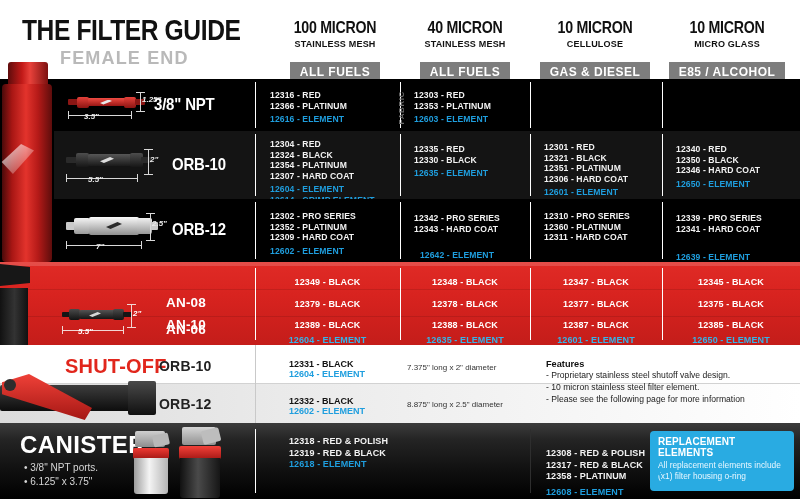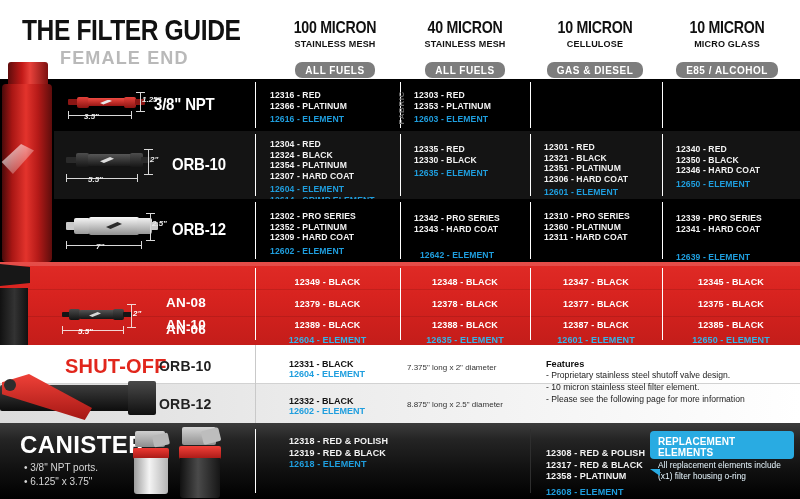--- a/index.html
+++ b/index.html
@@ -17,21 +17,21 @@
     letter-spacing:-.5px;transform:scaleX(.82);transform-origin:left center;font-stretch:condensed;}
   .subtitle{left:60px;top:47px;font-size:19px;font-weight:bold;color:#b9b9b9;
     letter-spacing:1.2px;transform:scaleX(.95);transform-origin:left center;}
 
   .colhead{top:18px;width:130px;text-align:center;}
   .colhead .m{font-size:16.5px;font-weight:bold;color:#111;letter-spacing:-.3px;
      transform:scaleX(.86);transform-origin:center;white-space:nowrap;}
   .colhead .s{font-size:9.6px;font-weight:bold;color:#111;letter-spacing:.2px;margin-top:1px;
      transform:scaleX(.94);transform-origin:center;white-space:nowrap;}
   .fuelpill{display:inline-block;margin-top:13px;background:#7d7d7d;color:#fff;
-     font-size:10px;font-weight:bold;letter-spacing:.5px;padding:2.5px 10px 2.5px;white-space:nowrap;border-radius:7px;}
+     font-size:12px;font-weight:bold;letter-spacing:.5px;padding:2.5px 10px 2.5px;white-space:nowrap;}
 
   
   .blackband{left:0;top:79px;width:800px;height:183px;background:#000;}
   .vdiv{background:#ffffff;width:1px;}
 
   .rowlabel{font-size:17px;font-weight:bold;color:#fff;letter-spacing:-.2px;
      transform:scaleX(.88);transform-origin:left center;white-space:nowrap;}
 
   
   .dimline{background:#d8d8d8;}
@@ -396,20 +396,20 @@
 
     <div class="abs" style="left:530px;top:6px;width:1px;height:64px;background:#2e2e2e;"></div>
 
     <div class="abs cellnums" style="left:546px;top:25px;font-size:9px;line-height:11.5px;">
       <div class="nowrap">12308 - RED &amp; POLISH</div>
       <div class="nowrap">12317 - RED &amp; BLACK</div>
       <div class="nowrap">12358 - PLATINUM</div>
       <div class="nowrap el" style="margin-top:4px;">12608 - ELEMENT</div>
     </div>
 
-    <div class="abs callout" style="left:650px;top:8px;width:144px;height:28px;padding:5px 7px 0 8px;box-sizing:border-box;">
+    <div class="abs callout" style="left:650px;top:8px;width:144px;height:60px;padding:5px 7px 0 8px;box-sizing:border-box;">
       <div class="h">REPLACEMENT ELEMENTS</div>
       <div class="b" style="margin-top:2px;">All replacement elements include (x1) filter housing o-ring</div>
     </div>
     <div class="abs callout-tail" style="left:650px;top:46px;"></div>
   </div>
 
 </div>
 
 </body></html>

